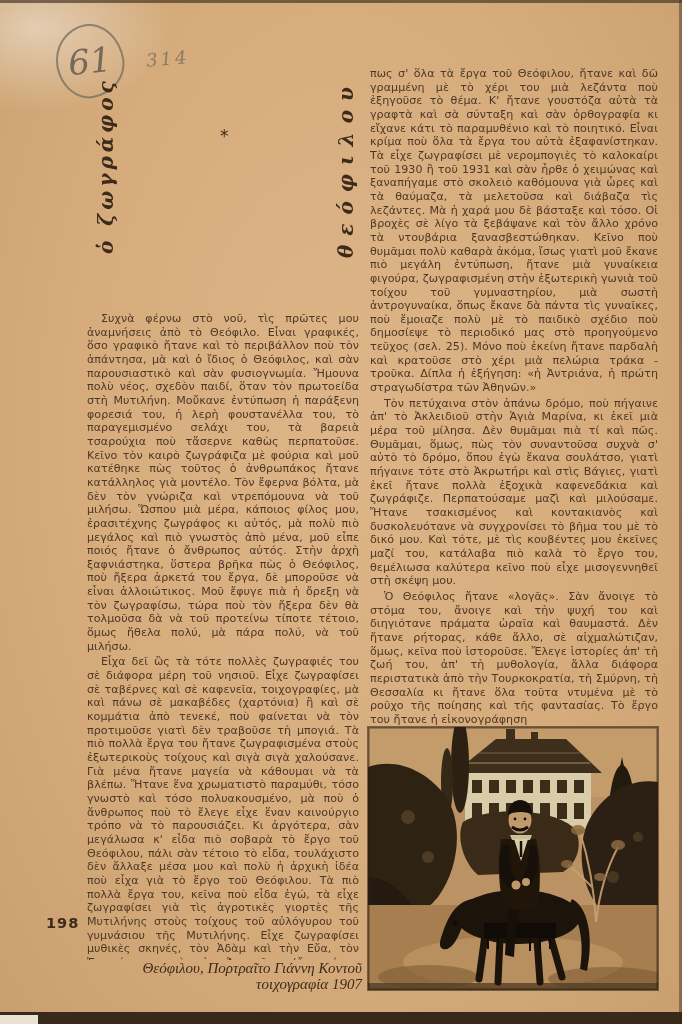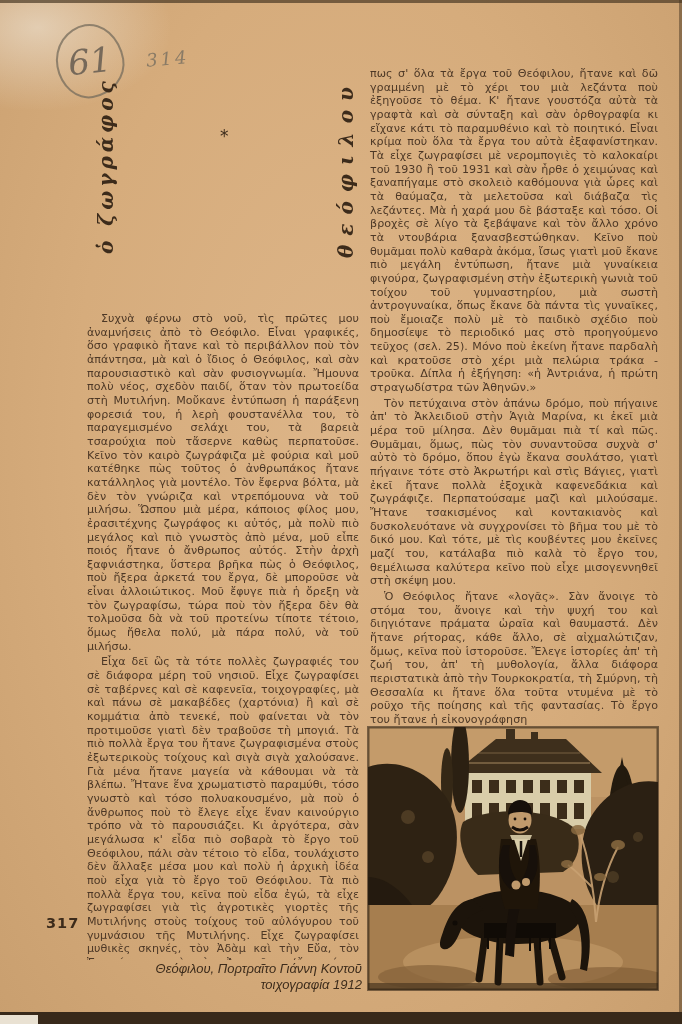--- a/index.html
+++ b/index.html
@@ -39,21 +39,21 @@
   .col{position:absolute;text-align:justify;font-size:11.1px;line-height:13.65px;overflow:hidden;
     color:#4d3826;letter-spacing:.05px;}
   .col p{margin:2px;}
   .col p.ind{text-indent:14px;}
   .col-left{left:85px;top:310px;width:276px;height:650px;}
   .col-right{left:368px;top:65px;width:292px;height:692px;}
 
   .pagenum{position:absolute;left:46px;top:915px;font-weight:bold;font-size:14.5px;letter-spacing:1px;color:#3c2b1b;}
 
   .caption{position:absolute;left:85px;top:961px;width:277px;text-align:right;
-    font-family:Liberation Sans, sans-serif;font-style:italic;font-size:13px;
+    font-family:Liberation Serif, serif;font-style:italic;font-size:15px;
     line-height:15.5px;color:#3c2b1b;}
 
   .painting{position:absolute;left:368px;top:727px;width:290px;height:263px;
     box-shadow:0 0 0 1px rgba(42,30,16,.55);}
 </style>
 </head>
 <body>
 
 <div id="paper">
 
@@ -74,25 +74,25 @@
     <p class="ind">Συχνὰ φέρνω στὸ νοῦ, τὶς πρῶτες μου ἀναμνήσεις ἀπὸ τὸ Θεόφιλο. Εἶναι γραφικές, ὅσο γραφικὸ ἤτανε καὶ τὸ περιβάλλον ποὺ τὸν ἀπάντησα, μὰ καὶ ὁ ἴδιος ὁ Θεόφιλος, καὶ σὰν παρουσιαστικὸ καὶ σὰν φυσιογνωμία. Ἤμουνα πολὺ νέος, σχεδὸν παιδί, ὅταν τὸν πρωτοείδα στὴ Μυτιλήνη. Μοὔκανε ἐντύπωση ἡ παράξενη φορεσιά του, ἡ λερὴ φουστανέλλα του, τὸ παραγεμισμένο σελάχι του, τὰ βαρειὰ τσαρούχια ποὺ τἄσερνε καθὼς περπατοῦσε. Κεῖνο τὸν καιρὸ ζωγράφιζα μὲ φούρια καὶ μοῦ κατέθηκε πὼς τοῦτος ὁ ἀνθρωπάκος ἤτανε κατάλληλος γιὰ μοντέλο. Τὸν ἔφερνα βόλτα, μὰ δὲν τὸν γνώριζα καὶ ντρεπόμουνα νὰ τοῦ μιλήσω. Ὥσπου μιὰ μέρα, κάποιος φίλος μου, ἐρασιτέχνης ζωγράφος κι αὐτός, μὰ πολὺ πιὸ μεγάλος καὶ πιὸ γνωστὸς ἀπὸ μένα, μοῦ εἶπε ποιός ἤτανε ὁ ἄνθρωπος αὐτός. Στὴν ἀρχὴ ξαφνιάστηκα, ὕστερα βρῆκα πὼς ὁ Θεόφιλος, ποὺ ἤξερα ἀρκετά του ἔργα, δὲ μποροῦσε νὰ εἶναι ἀλλοιώτικος. Μοῦ ἔφυγε πιὰ ἡ ὄρεξη νὰ τὸν ζωγραφίσω, τώρα ποὺ τὸν ἤξερα δὲν θὰ τολμοῦσα δὰ νὰ τοῦ προτείνω τίποτε τέτοιο, ὅμως ἤθελα πολύ, μὰ πάρα πολύ, νὰ τοῦ μιλήσω.</p>
     <p class="ind">Εἶχα δεῖ ὣς τὰ τότε πολλὲς ζωγραφιές του σὲ διάφορα μέρη τοῦ νησιοῦ. Εἶχε ζωγραφίσει σὲ ταβέρνες καὶ σὲ καφενεῖα, τοιχογραφίες, μὰ καὶ πάνω σὲ μακαβέδες (χαρτόνια) ἢ καὶ σὲ κομμάτια ἀπὸ τενεκέ, ποὺ φαίνεται νὰ τὸν προτιμοῦσε γιατὶ δὲν τραβοῦσε τὴ μπογιά. Τὰ πιὸ πολλὰ ἔργα του ἤτανε ζωγραφισμένα στοὺς ἐξωτερικοὺς τοίχους καὶ σιγὰ σιγὰ χαλούσανε. Γιὰ μένα ἤτανε μαγεία νὰ κάθουμαι νὰ τὰ βλέπω. Ἤτανε ἕνα χρωματιστὸ παραμύθι, τόσο γνωστὸ καὶ τόσο πολυακουσμένο, μὰ ποὺ ὁ ἄνθρωπος ποὺ τὸ ἔλεγε εἶχε ἕναν καινούργιο τρόπο νὰ τὸ παρουσιάζει. Κι ἀργότερα, σὰν μεγάλωσα κ' εἶδα πιὸ σοβαρὰ τὸ ἔργο τοῦ Θεόφιλου, πάλι σὰν τέτοιο τὸ εἶδα, τουλάχιστο δὲν ἄλλαξε μέσα μου καὶ πολὺ ἡ ἀρχικὴ ἰδέα ποὺ εἶχα γιὰ τὸ ἔργο τοῦ Θεόφιλου. Τὰ πιὸ πολλὰ ἔργα του, κεῖνα ποὺ εἶδα ἐγώ, τὰ εἶχε ζωγραφίσει γιὰ τὶς ἀγροτικὲς γιορτὲς τῆς Μυτιλήνης στοὺς τοίχους τοῦ αὐλόγυρου τοῦ γυμνάσιου τῆς Μυτιλήνης. Εἶχε ζωγραφίσει μυθικὲς σκηνές, τὸν Ἀδὰμ καὶ τὴν Εὔα, τὸν Ἐρωτόκριτο καὶ τὴν Ἀρετοῦσα (ὄχι πάντα ἱστορικὰ θέματα) κι ἄλλες ἀκόμα ξέχωρες φιγοῦρες, ποὺ θὰ πιάνανε ἀρκετὲς κατοστὲς μέτρα. Ὅ-</p>
   </div>
 
   <div class="col col-right">
     <p>πως σ' ὅλα τὰ ἔργα τοῦ Θεόφιλου, ἤτανε καὶ δῶ γραμμένη μὲ τὸ χέρι του μιὰ λεζάντα ποὺ ἐξηγοῦσε τὸ θέμα. Κ' ἤτανε γουστόζα αὐτὰ τὰ γραφτὰ καὶ σὰ σύνταξη καὶ σὰν ὀρθογραφία κι εἴχανε κάτι τὸ παραμυθένιο καὶ τὸ ποιητικό. Εἶναι κρίμα ποὺ ὅλα τὰ ἔργα του αὐτὰ ἐξαφανίστηκαν. Τὰ εἶχε ζωγραφίσει μὲ νερομπογιὲς τὸ καλοκαίρι τοῦ 1930 ἢ τοῦ 1931 καὶ σὰν ἦρθε ὁ χειμώνας καὶ ξαναπήγαμε στὸ σκολειὸ καθόμουνα γιὰ ὧρες καὶ τὰ θαύμαζα, τὰ μελετοῦσα καὶ διάβαζα τὶς λεζάντες. Μὰ ἡ χαρά μου δὲ βάσταξε καὶ τόσο. Οἱ βροχὲς σὲ λίγο τὰ ξεβάψανε καὶ τὸν ἄλλο χρόνο τὰ ντουβάρια ξανασβεστώθηκαν. Κεῖνο ποὺ θυμᾶμαι πολὺ καθαρὰ ἀκόμα, ἴσως γιατὶ μοῦ ἔκανε πιὸ μεγάλη ἐντύπωση, ἤτανε μιὰ γυναίκεια φιγούρα, ζωγραφισμένη στὴν ἐξωτερικὴ γωνιὰ τοῦ τοίχου τοῦ γυμναστηρίου, μιὰ σωστὴ ἀντρογυναίκα, ὅπως ἔκανε δὰ πάντα τὶς γυναῖκες, ποὺ ἔμοιαζε πολὺ μὲ τὸ παιδικὸ σχέδιο ποὺ δημοσίεψε τὸ περιοδικό μας στὸ προηγούμενο τεῦχος (σελ. 25). Μόνο ποὺ ἐκείνη ἤτανε παρδαλὴ καὶ κρατοῦσε στὸ χέρι μιὰ πελώρια τράκα - τροῦκα. Δίπλα ἡ ἐξήγηση: «ἡ Ἀντριάνα, ἡ πρώτη στραγωδίστρα τῶν Ἀθηνῶν.»</p>
     <p class="ind">Τὸν πετύχαινα στὸν ἀπάνω δρόμο, ποὺ πήγαινε ἀπ' τὸ Ἀκλειδιοῦ στὴν Ἁγιὰ Μαρίνα, κι ἐκεῖ μιὰ μέρα τοῦ μίλησα. Δὲν θυμᾶμαι πιὰ τί καὶ πῶς. Θυμᾶμαι, ὅμως, πὼς τὸν συναντοῦσα συχνὰ σ' αὐτὸ τὸ δρόμο, ὅπου ἐγὼ ἔκανα σουλάτσο, γιατὶ πήγαινε τότε στὸ Ἀκρωτήρι καὶ στὶς Βάγιες, γιατὶ ἐκεῖ ἤτανε πολλὰ ἐξοχικὰ καφενεδάκια καὶ ζωγράφιζε. Περπατούσαμε μαζὶ καὶ μιλούσαμε. Ἤτανε τσακισμένος καὶ κοντακιανὸς καὶ δυσκολευότανε νὰ συγχρονίσει τὸ βῆμα του μὲ τὸ δικό μου. Καὶ τότε, μὲ τὶς κουβέντες μου ἐκεῖνες μαζί του, κατάλαβα πιὸ καλὰ τὸ ἔργο του, θεμέλιωσα καλύτερα κεῖνο ποὺ εἶχε μισογεννηθεῖ στὴ σκέψη μου.</p>
     <p class="ind">Ὁ Θεόφιλος ἤτανε «λογᾶς». Σὰν ἄνοιγε τὸ στόμα του, ἄνοιγε καὶ τὴν ψυχή του καὶ διηγιότανε πράματα ὡραῖα καὶ θαυμαστά. Δὲν ἤτανε ρήτορας, κάθε ἄλλο, σὲ αἰχμαλώτιζαν, ὅμως, κεῖνα ποὺ ἱστοροῦσε. Ἔλεγε ἱστορίες ἀπ' τὴ ζωή του, ἀπ' τὴ μυθολογία, ἄλλα διάφορα περιστατικὰ ἀπὸ τὴν Τουρκοκρατία, τὴ Σμύρνη, τὴ Θεσσαλία κι ἤτανε ὅλα τοῦτα ντυμένα μὲ τὸ ροῦχο τῆς ποίησης καὶ τῆς φαντασίας. Τὸ ἔργο του ἤτανε ἡ εἰκονογράφηση</p>
   </div>
 
-  <div class="pagenum">317</div>
+  <div class="pagenum">198</div>
 
   <div class="caption">
     <div>Θεόφιλου, Πορτραῖτο Γιάννη Κοντοῦ</div>
-    <div>τοιχογραφία 1912</div>
+    <div>τοιχογραφία 1907</div>
   </div>
 
   <svg class="painting" viewBox="0 0 290 263" xmlns="http://www.w3.org/2000/svg">
 
     <rect width="290" height="263" fill="#bb9263"></rect>
     <rect y="0" width="290" height="70" fill="#c49b6a"></rect>
 
     <g>
       <polygon points="86,46 128,12 198,12 234,46" fill="#3e2f1c"></polygon>
       <line x1="100" y1="36" x2="222" y2="36" stroke="#caa877" stroke-width="1.5" opacity=".5"></line>

